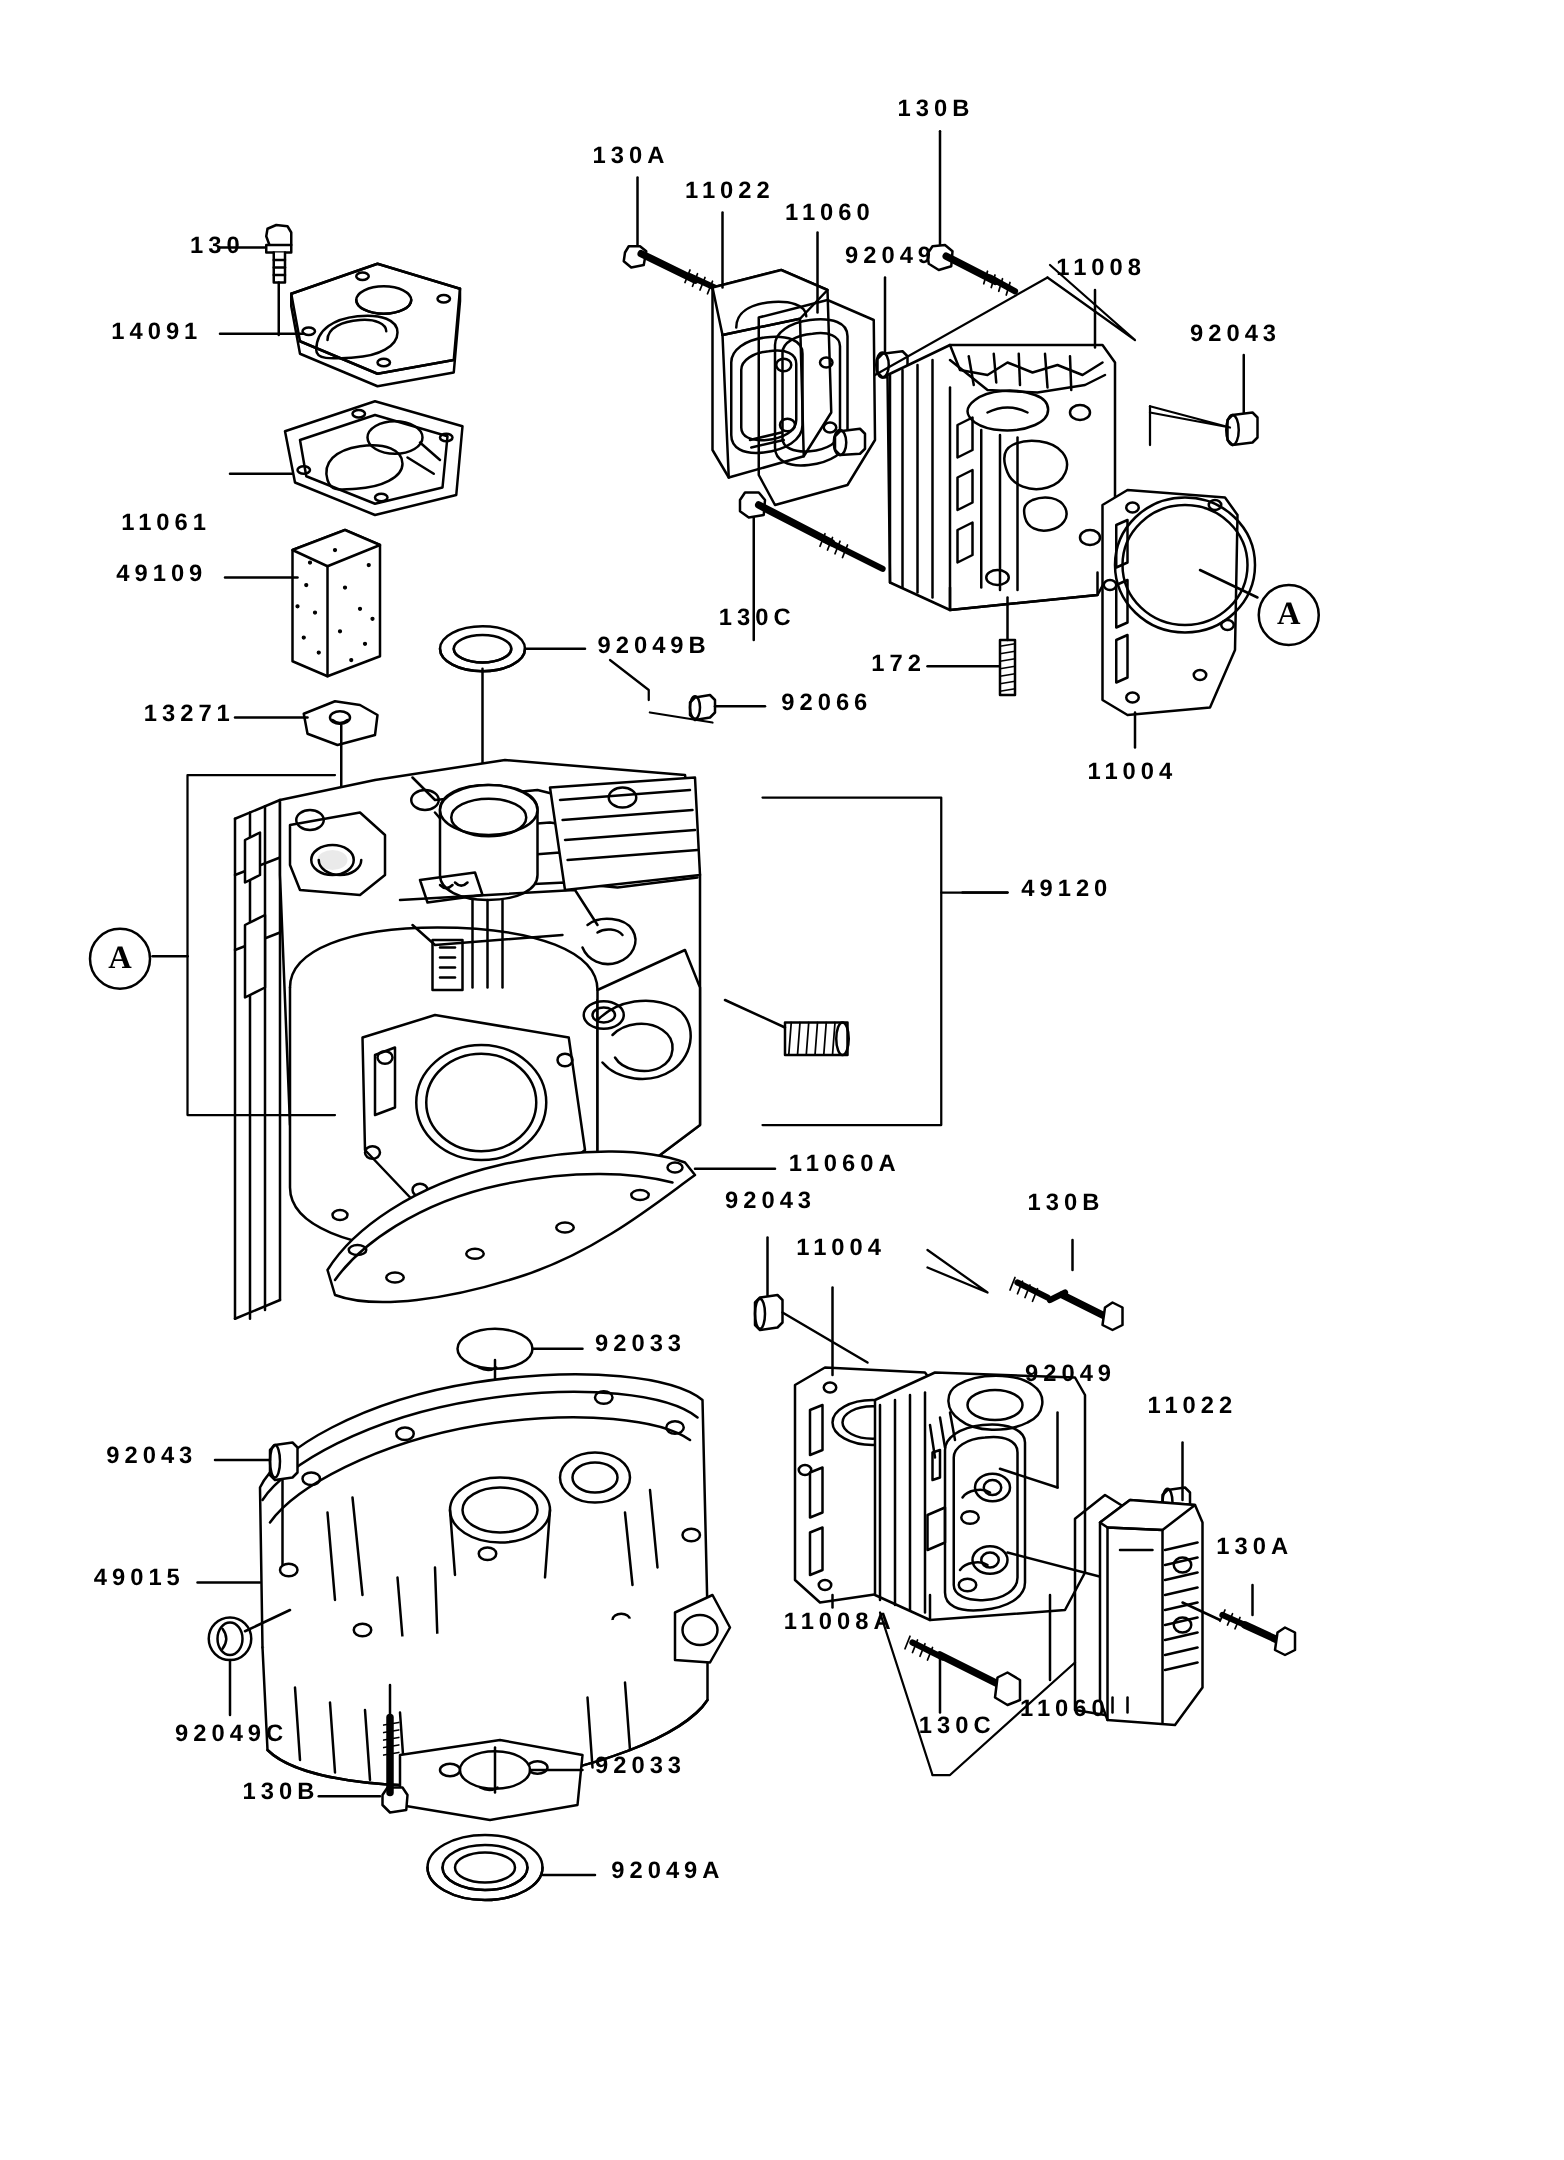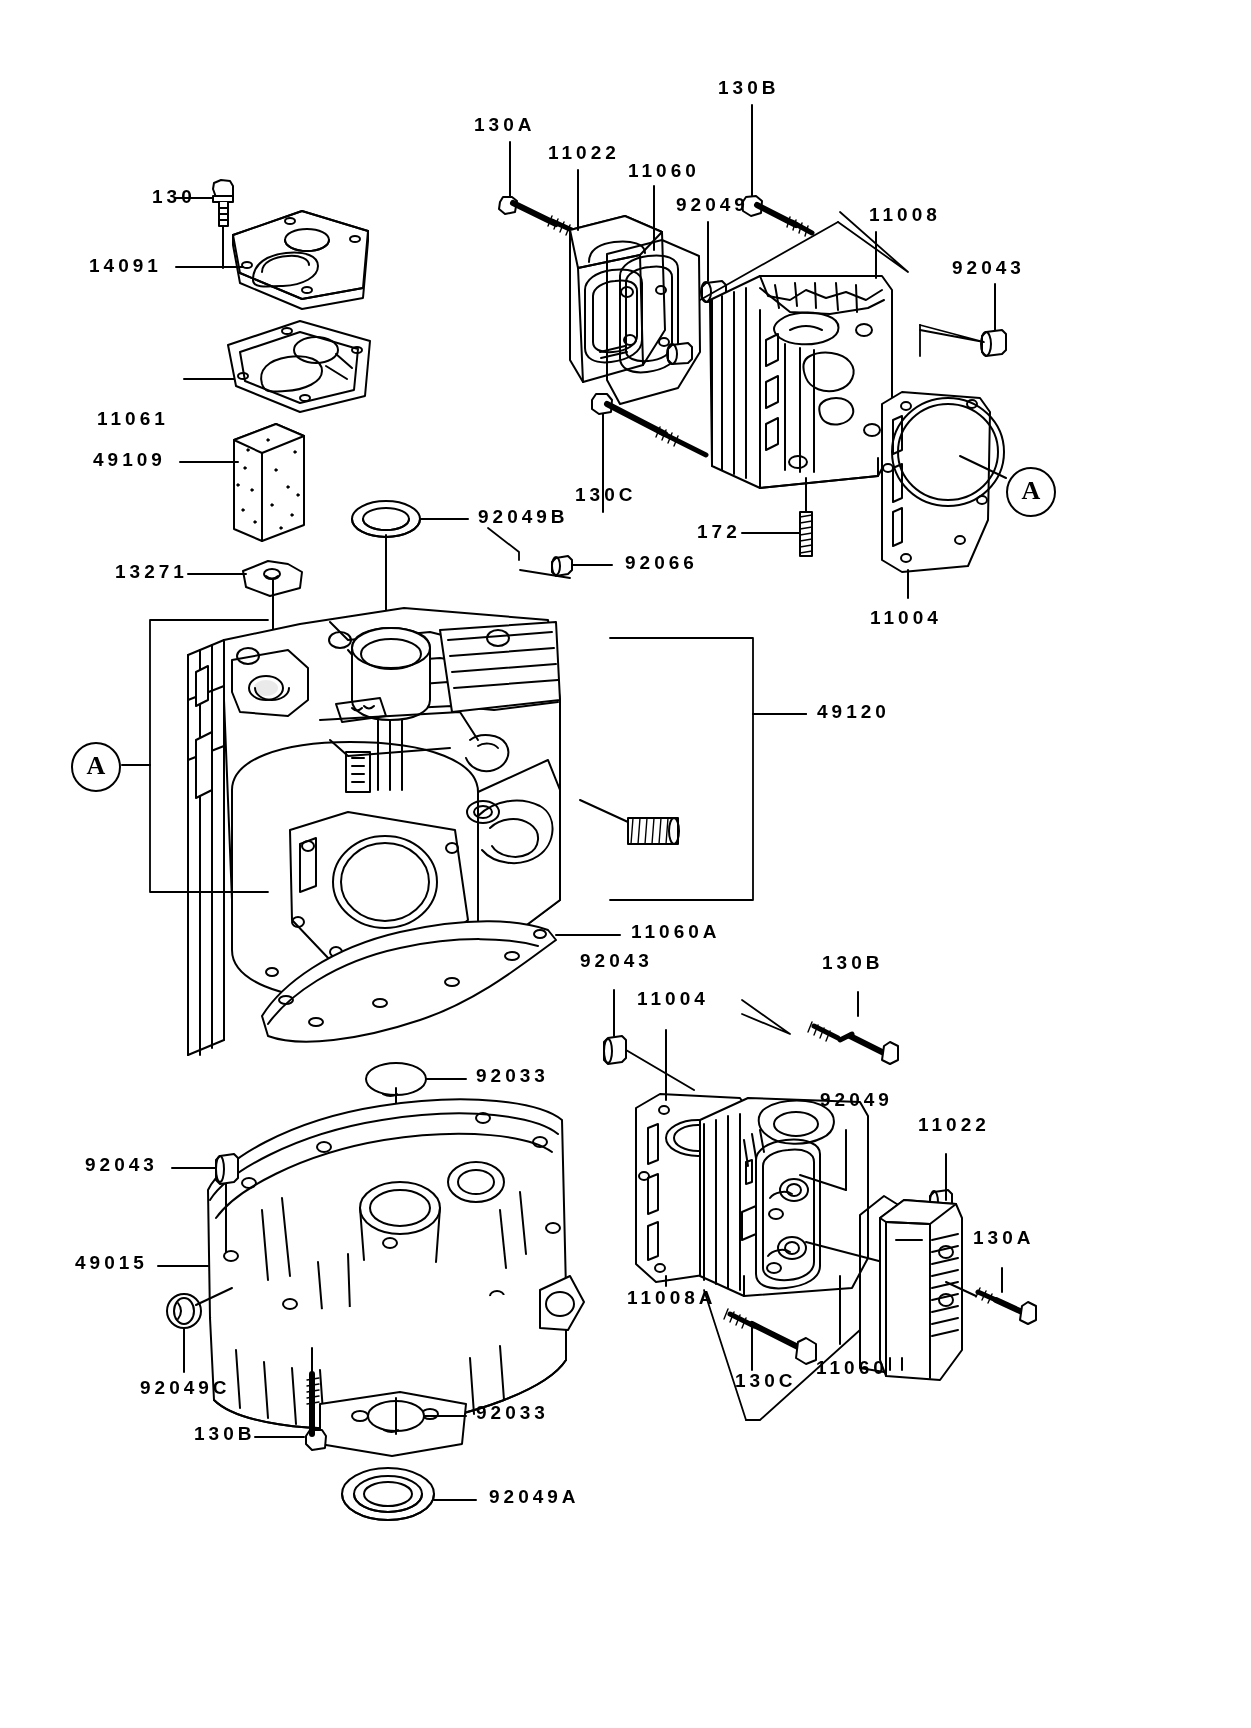--- a/index.html
+++ b/index.html
@@ -666,21 +666,21 @@
   <span class="label" style="left:89px;  top:256px;">14091</span>
   <span class="label" style="left:97px;  top:365px;margin-top:44px;">11061</span>
   <span class="label" style="left:93px;  top:450px;text-align:center;">49109</span>
   <span class="label" style="left:115px; top:562px;">13271</span>
 
   <span class="label" style="left:474px; top:115px;">130A</span>
   <span class="label" style="left:548px; top:143px;">11022</span>
   <span class="label" style="left:628px; top:161px;">11060</span>
   <span class="label" style="left:676px; top:195px;">92049</span>
   <span class="label" style="left:718px; top:78px;">130B</span>
-  <span class="label" style="left:845px; top:205px;margin-left:24px;">11008</span>
+  <span class="label" style="left:845px; top:205px;">11008</span>
   <span class="label" style="left:952px; top:258px;">92043</span>
 
   <span class="label" style="left:575px; top:485px;">130C</span>
   <span class="label" style="left:478px; top:507px;">92049B</span>
   <span class="label" style="left:625px; top:553px;">92066</span>
   <span class="label" style="left:697px; top:522px;">172</span>
   <span class="label" style="left:870px; top:608px;">11004</span>
   <span class="label" style="left:817px; top:702px;">49120</span>
 
   <span class="label" style="left:631px; top:922px;">11060A</span>

